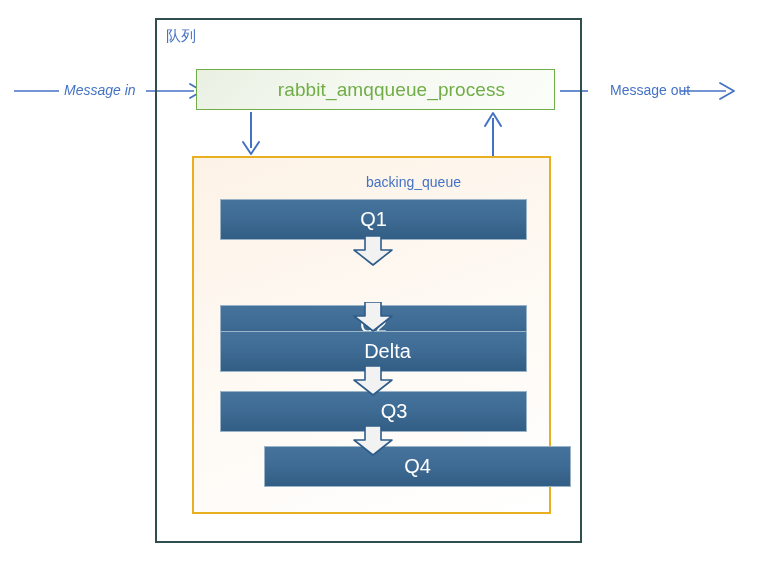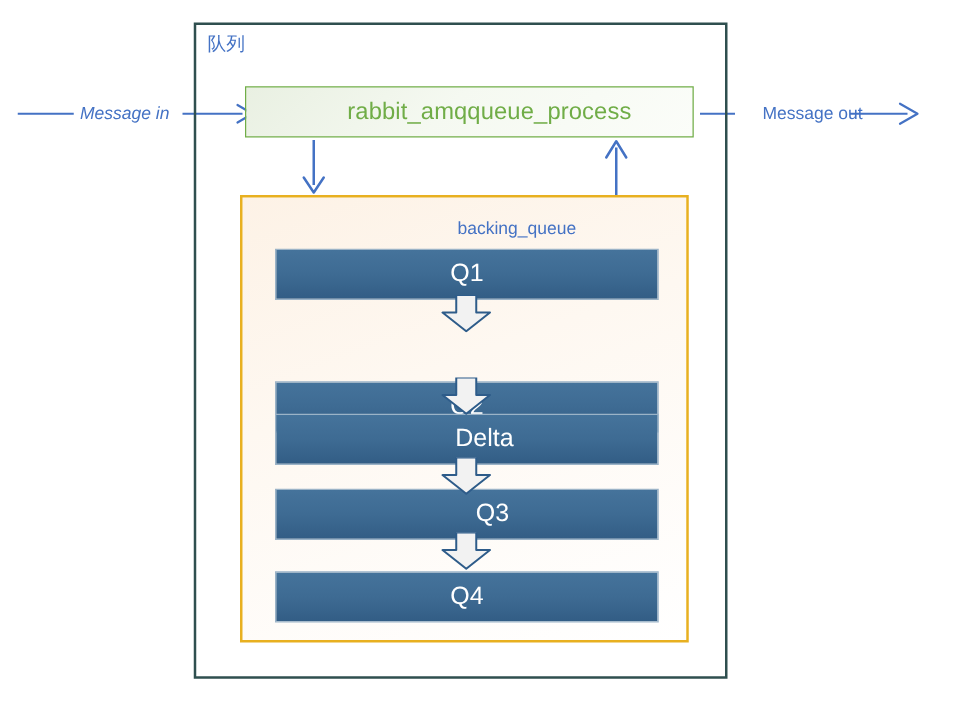--- a/index.html
+++ b/index.html
@@ -103,21 +103,21 @@
   }
   .qbox-label {
     color: #ffffff;
     font-size: 20px;
     white-space: nowrap;
   }
   .qbox.q1 { top: 199px; }
   .qbox.q2 { top: 265px; margin-top: 40px; }
   .qbox.q3 { top: 331px; padding-left: 28px; }
   .qbox.q4 { top: 391px; padding-left: 41px; }
-  .qbox.q5 { top: 457px; }
+  .qbox.q5 { top: 446px; margin-left: 44px; }
 
   
   .block-arrow {
     position: absolute;
     left: 352px;
     width: 42px;
     height: 30px;
   }
   .block-arrow.a1 { top: 236px; }
   .block-arrow.a2 { top: 302px; }

